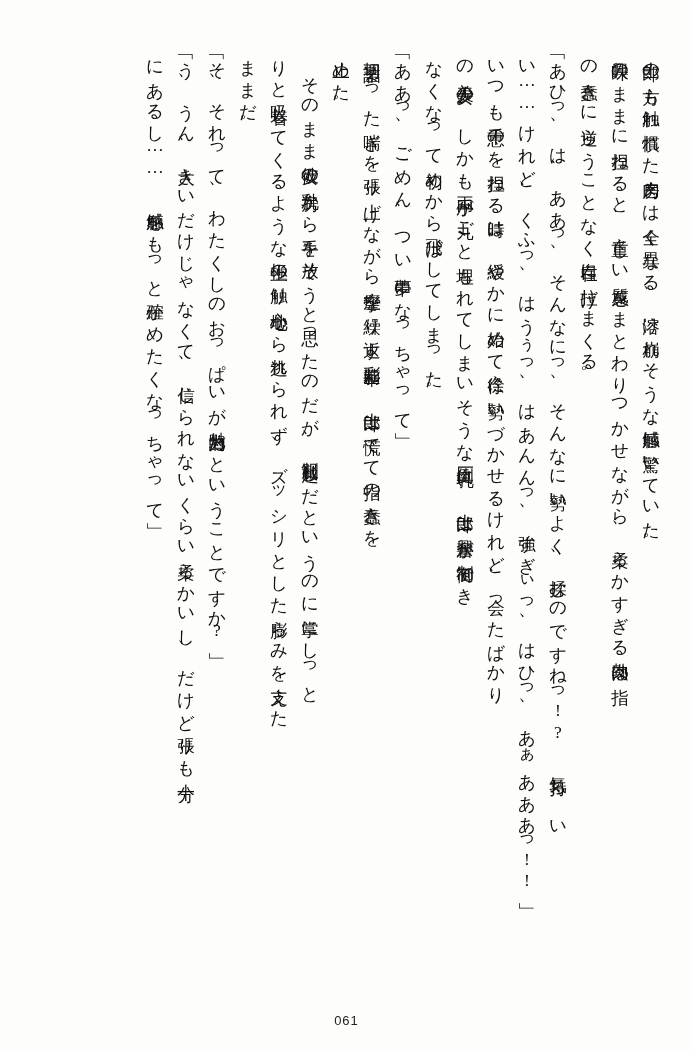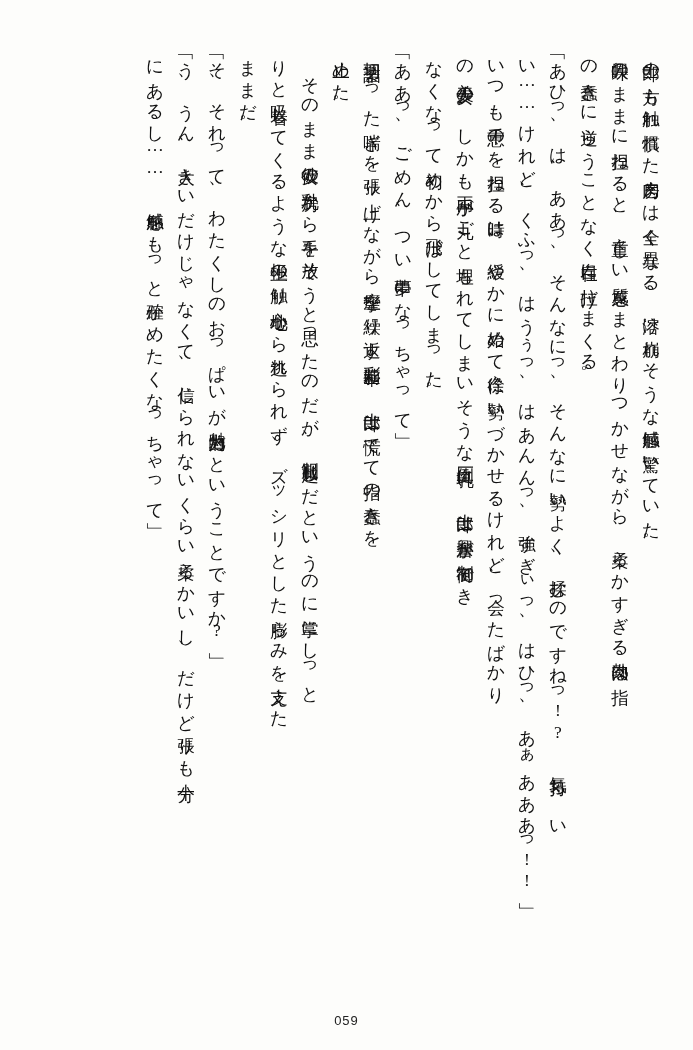--- a/index.html
+++ b/index.html
@@ -72,14 +72,14 @@
     <div class="vline">「ああっ、ごめん、つい夢中になっちゃって」</div>
     <div class="vline">切羽詰まった喘ぎを張り上げながら痙攣を繰り返す彩莉華に、士郎は慌てて指の蠢きを</div>
     <div class="vline">止めた。</div>
     <div class="vline indent">そのまま彼女の乳房から手を放そうと思ったのだが、制服越しだというのに掌にしっと</div>
     <div class="vline">りと吸着してくるような極上の触り心地から逃れられず、ズッシリとした膨らみを支えた</div>
     <div class="vline">ままだ。</div>
     <div class="vline">「そ、それって、わたくしのおっぱいが魅力的だということですか?」</div>
     <div class="vline">「う、うん、大きいだけじゃなくて、信じられないくらい柔らかいし、だけど張りも十分</div>
     <div class="vline">にあるし……　感触をもっと確かめたくなっちゃって」</div>
   </div>
-  <div class="page-number">059</div>
+  <div class="page-number">061</div>
 </div>
 
 </body></html>

